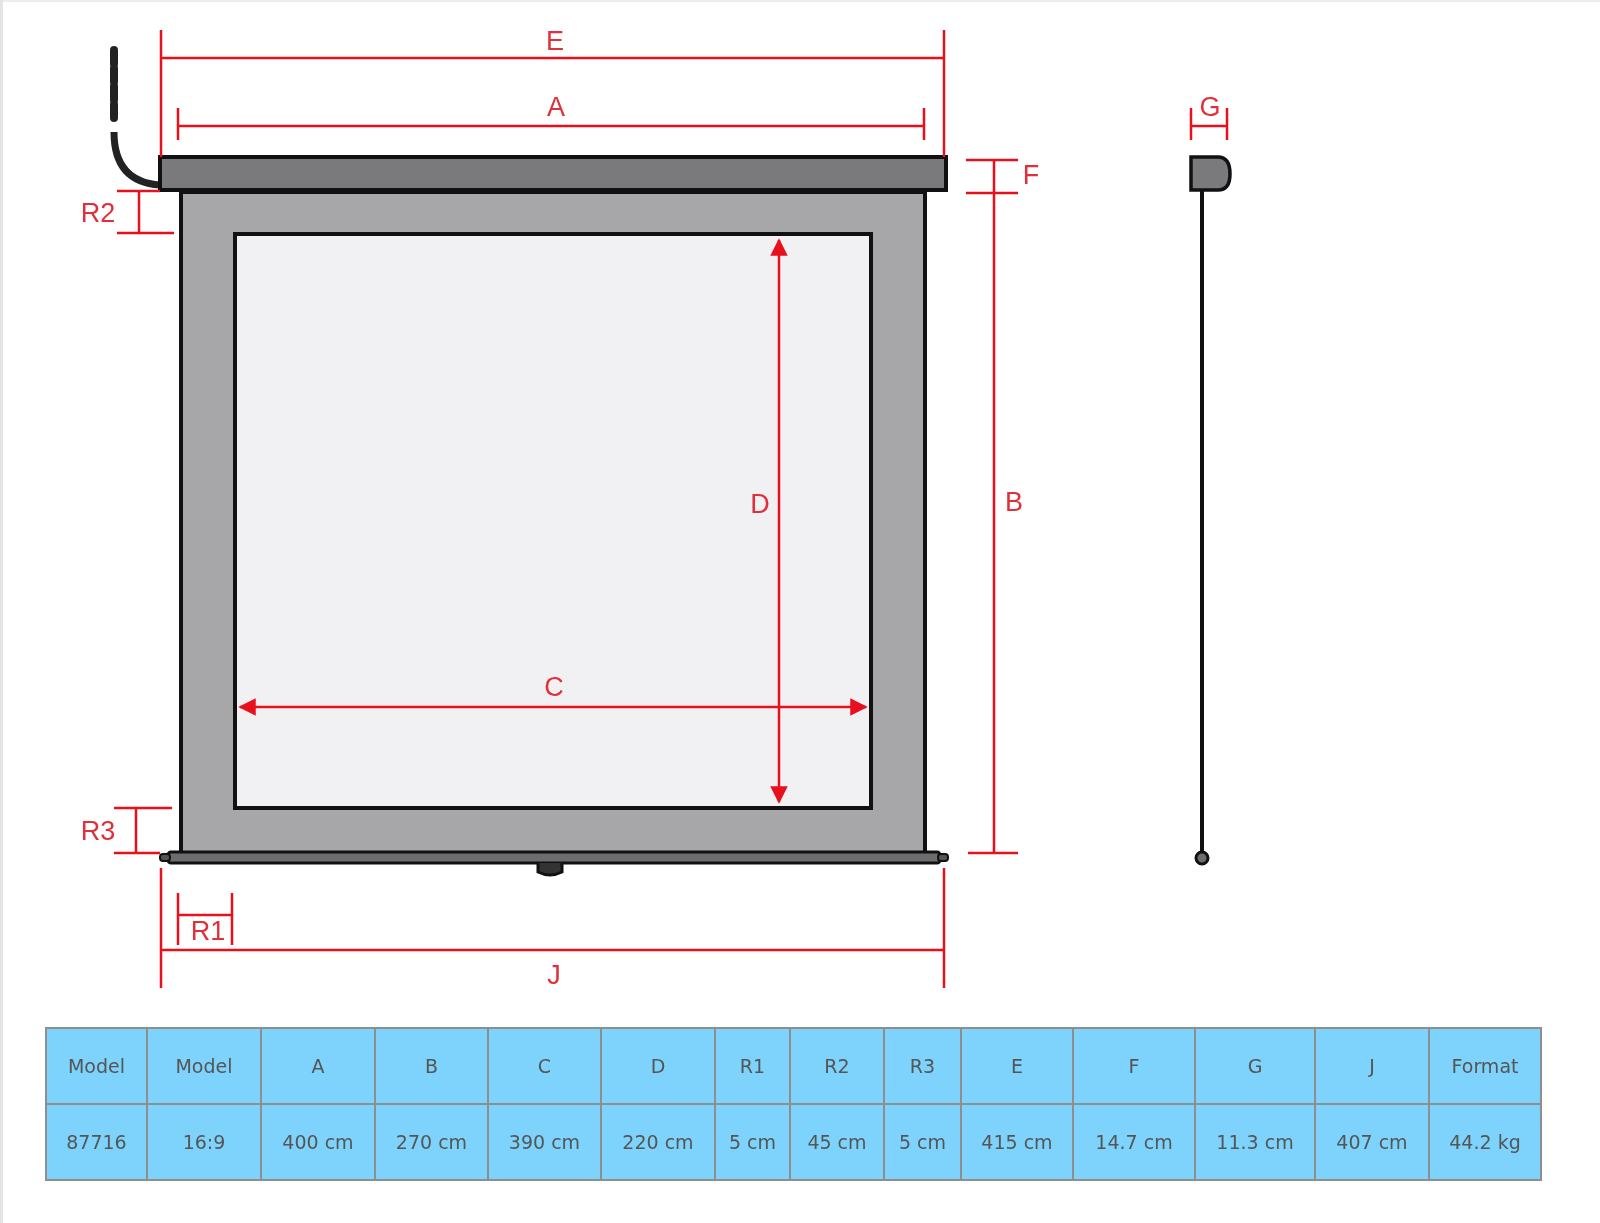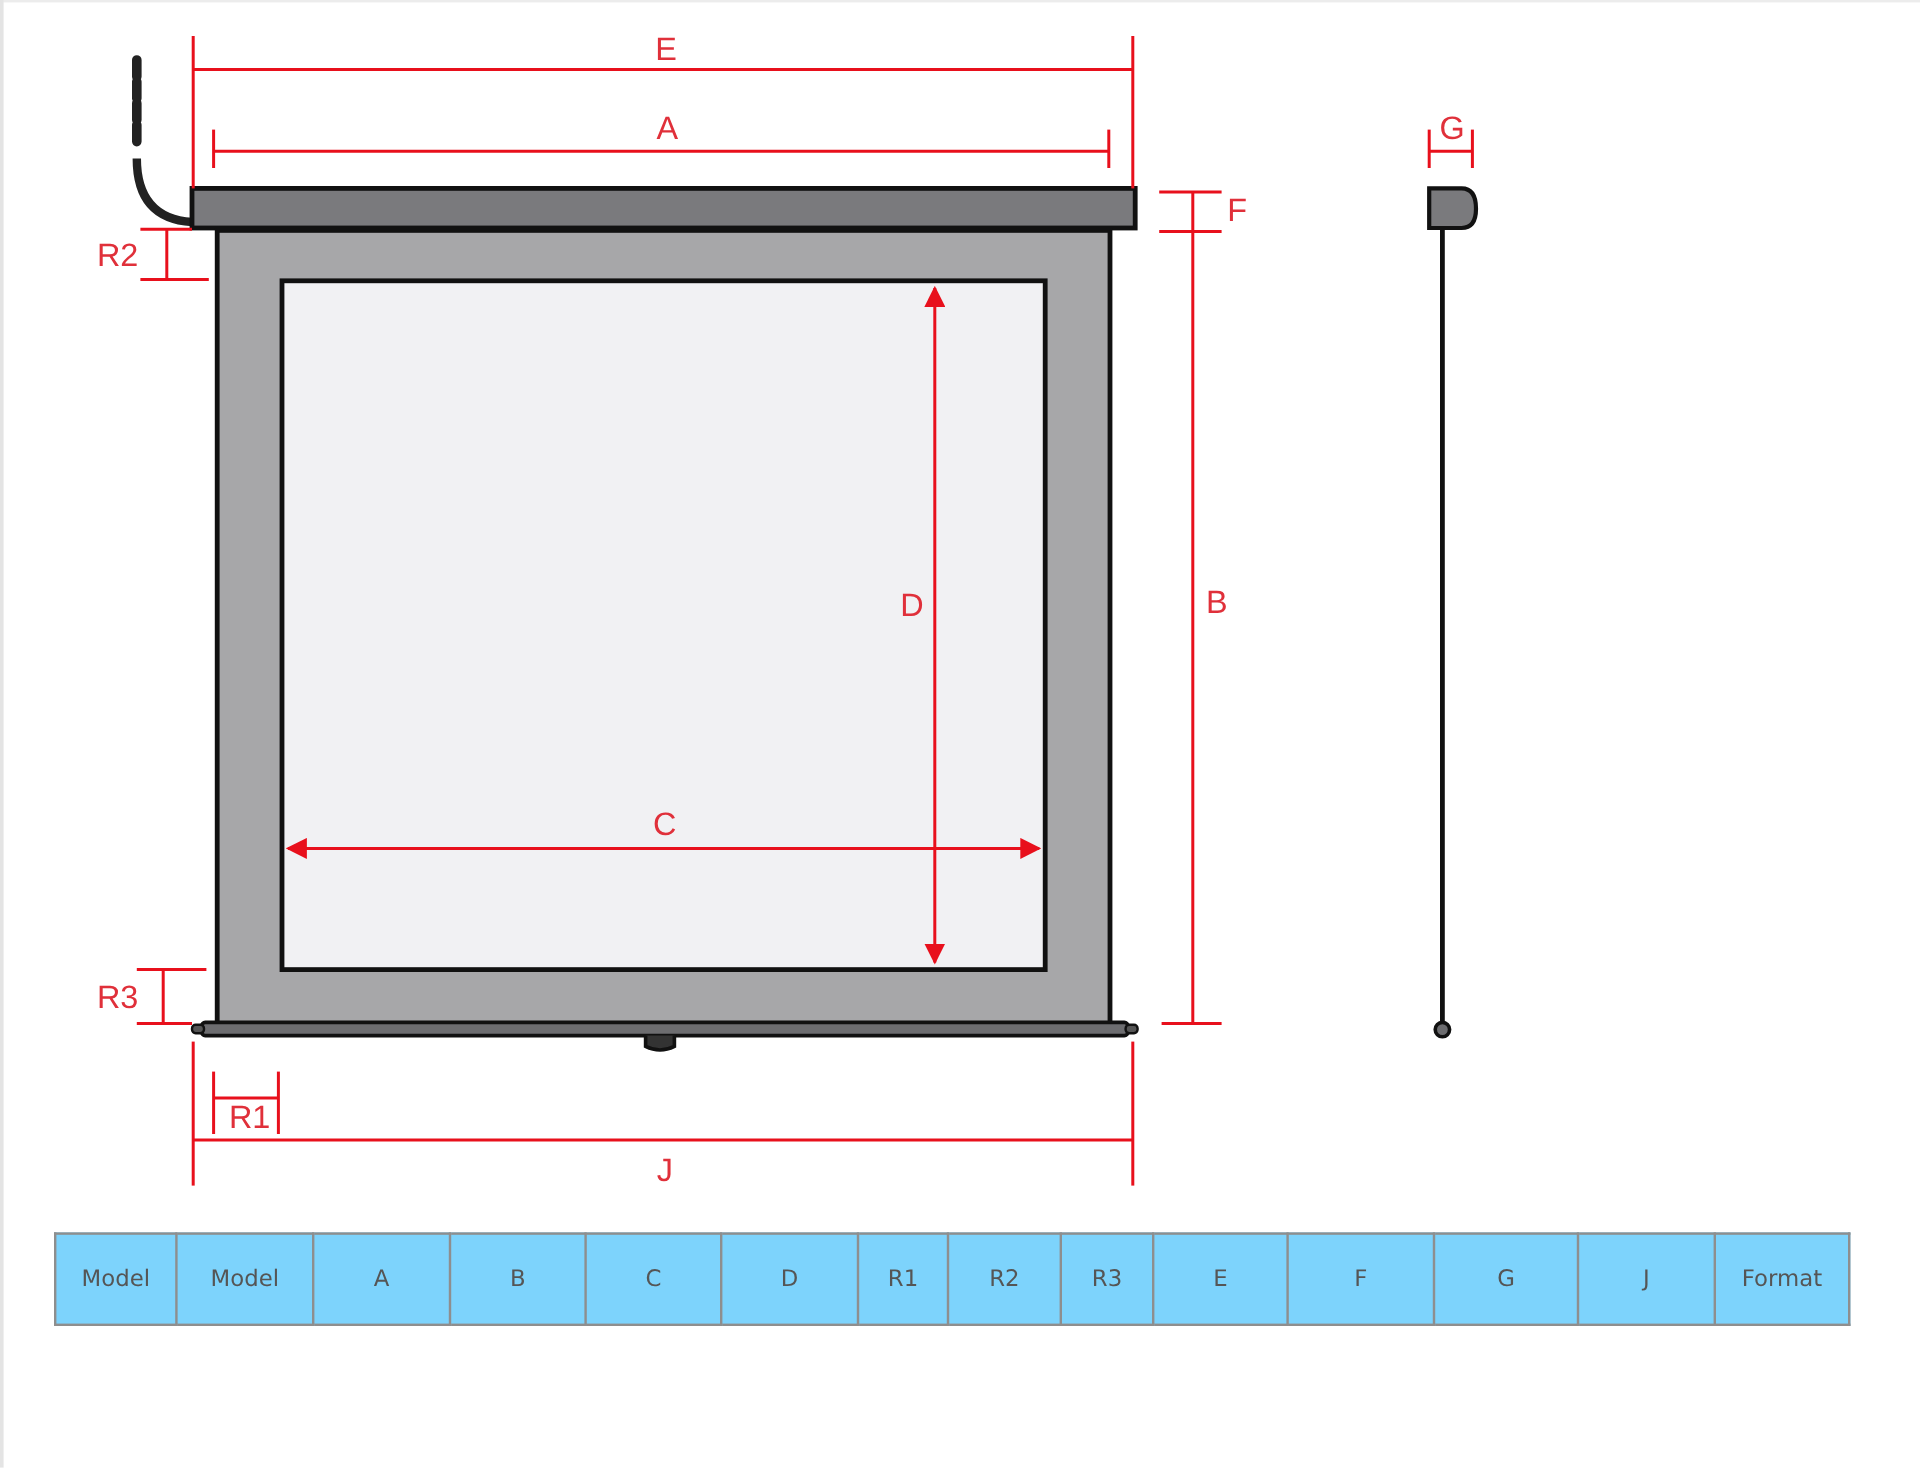--- a/index.html
+++ b/index.html
@@ -150,14 +150,30 @@
     <td>D</td>
     <td>R1</td>
     <td>R2</td>
     <td>R3</td>
     <td>E</td>
     <td>F</td>
     <td>G</td>
     <td>J</td>
     <td>Format</td>
   </tr>
+  <tr>
+    <td>87716</td>
+    <td>16:9</td>
+    <td>400 cm</td>
+    <td>270 cm</td>
+    <td>390 cm</td>
+    <td>220 cm</td>
+    <td>5 cm</td>
+    <td>45 cm</td>
+    <td>5 cm</td>
+    <td>415 cm</td>
+    <td>14.7 cm</td>
+    <td>11.3 cm</td>
+    <td>407 cm</td>
+    <td>44.2 kg</td>
+  </tr>
 </tbody>
   </table>
 
 </body></html>

